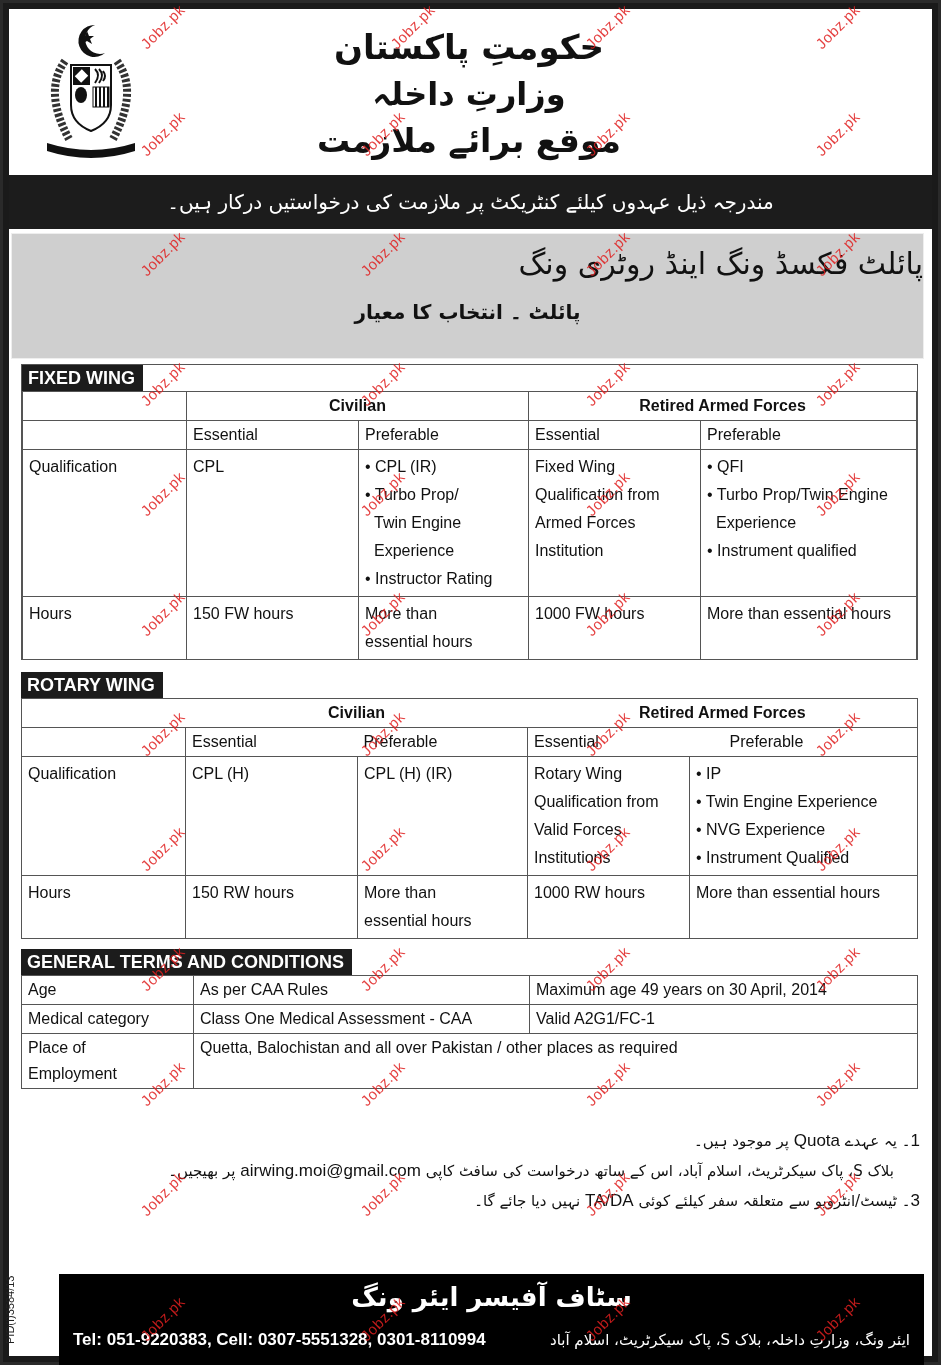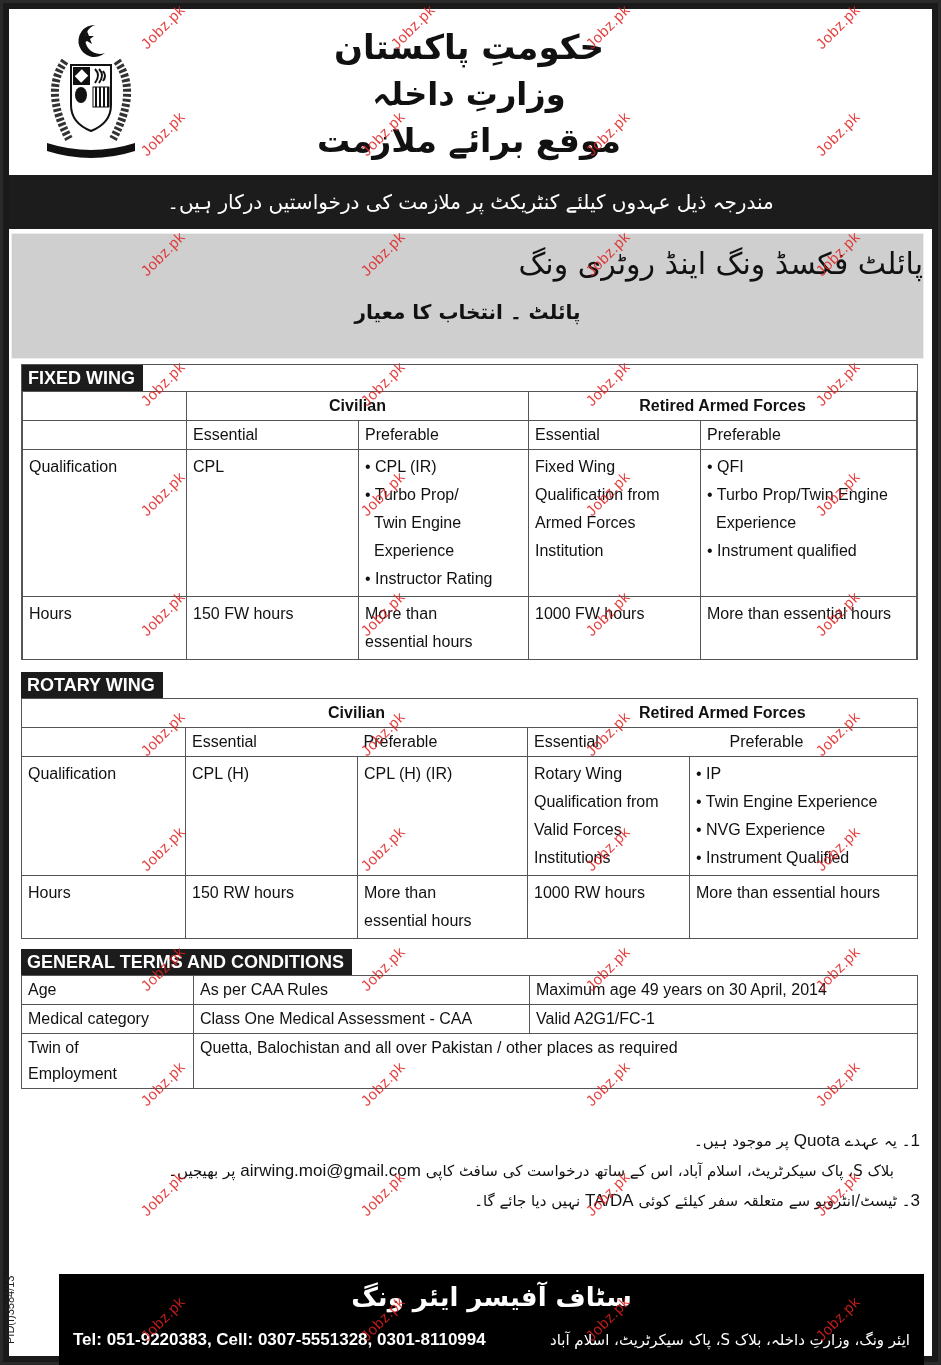--- a/index.html
+++ b/index.html
@@ -232,21 +232,21 @@
         <td>As per CAA Rules</td>
         <td>Maximum age 49 years on 30 April, 2014</td>
       </tr>
       <tr>
         <td>Medical category</td>
         <td>Class One Medical Assessment - CAA</td>
         <td>Valid A2G1/FC-1</td>
       </tr>
       <tr>
         <td>
-          <span class="bl">Twin of</span>
+          <span class="bl">Place of</span>
           <span class="bl">Employment</span>
         </td>
         <td colspan="2">Quetta, Balochistan and all over Pakistan / other places as required</td>
       </tr>
     </tbody>
       </table>
   </div>
 
   <div class="notes">
     <div class="note">

